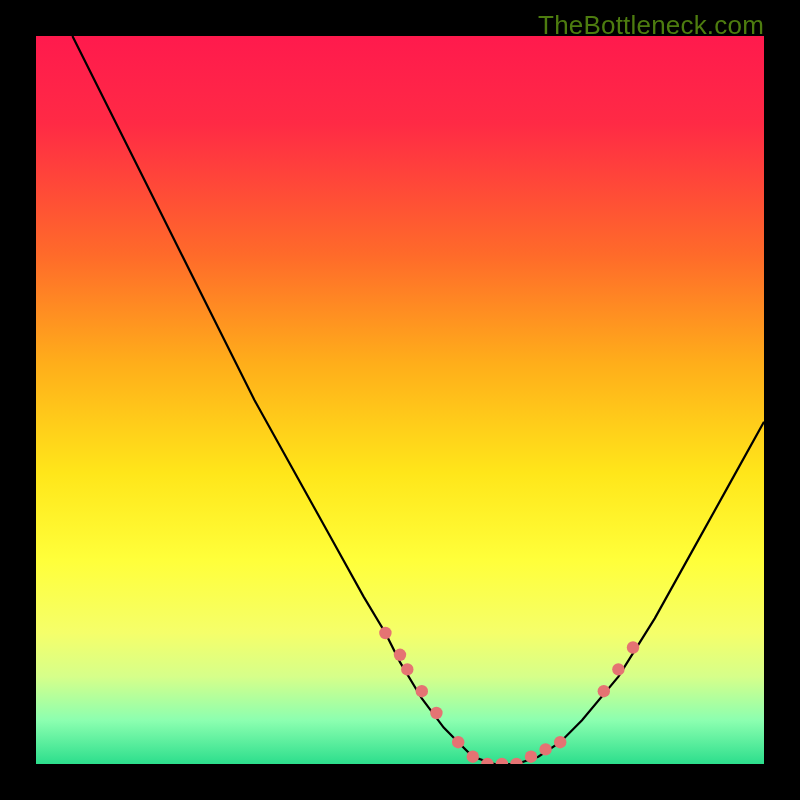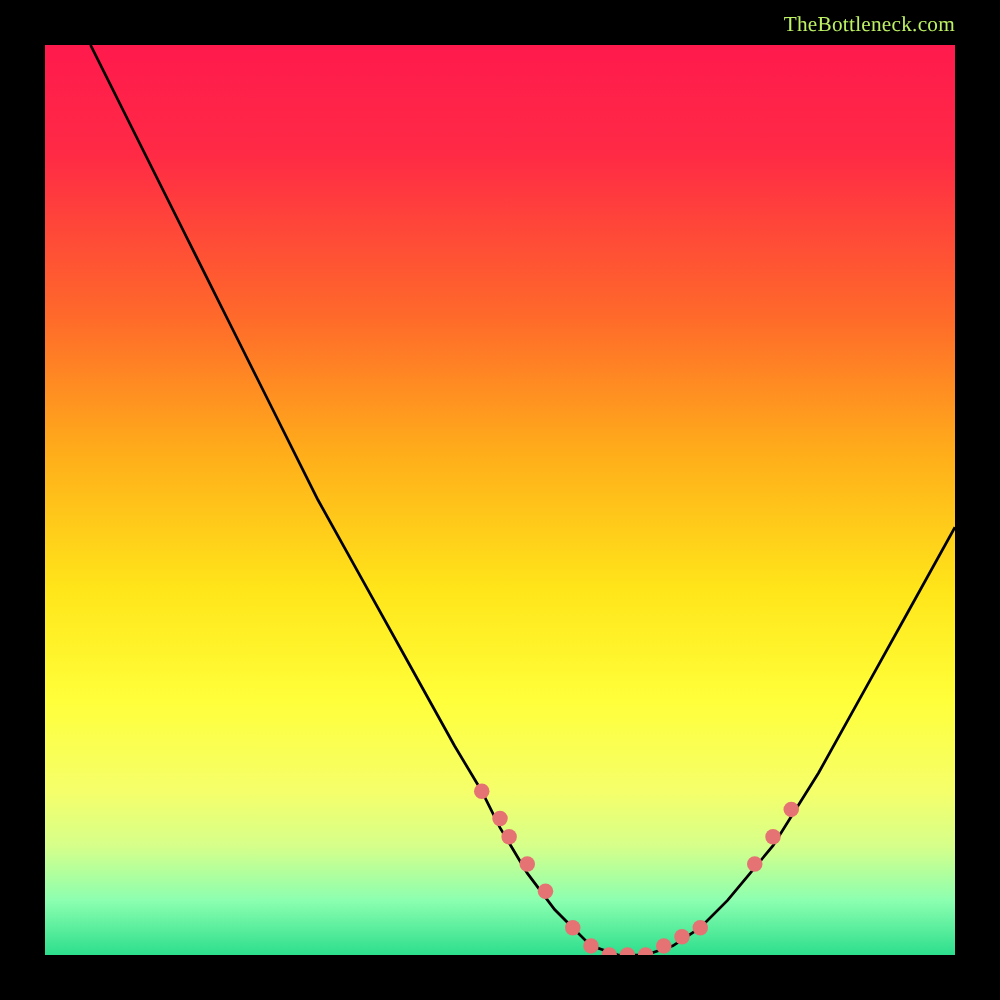--- a/index.html
+++ b/index.html
@@ -15,23 +15,23 @@
     position: absolute;
     left: 36px;
     top: 36px;
     width: 728px;
     height: 728px;
   }
   .watermark {
     position: absolute;
     top: 10px;
     right: 36px;
-    font-size: 17px;
-    color: #bef264;
-    font-family: Liberation Serif, serif;
+    font-size: 26px;
+    color: #4d7c0f;
+    font-family: Liberation Sans, sans-serif;
     letter-spacing: 0.2px;
   }
 </style>
 </head>
 <body>
 
 <svg class="plot-canvas" viewBox="0 0 728 728" preserveAspectRatio="none">
   <defs>
     <linearGradient id="bg-grad" x1="0" y1="0" x2="0" y2="1">
         <stop offset="0%" stop-color="#ff1a4d"></stop>

